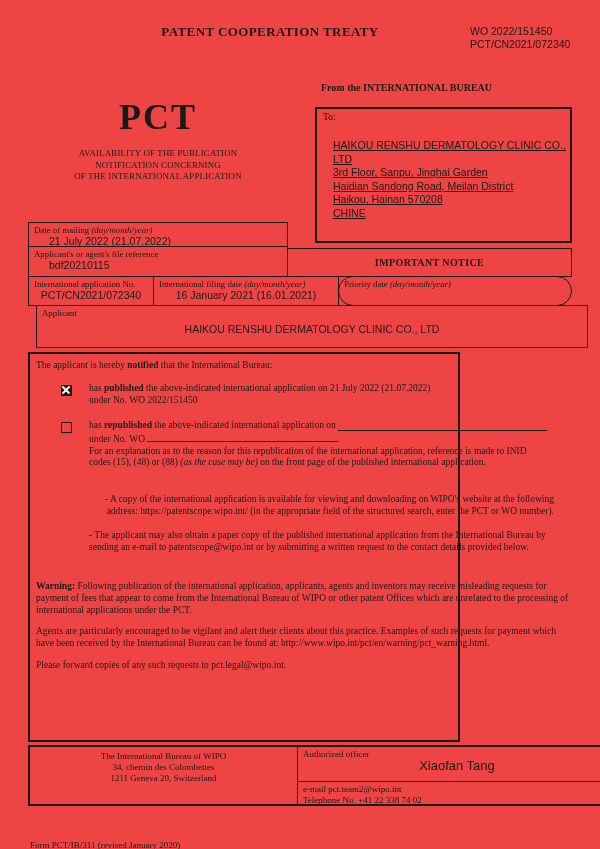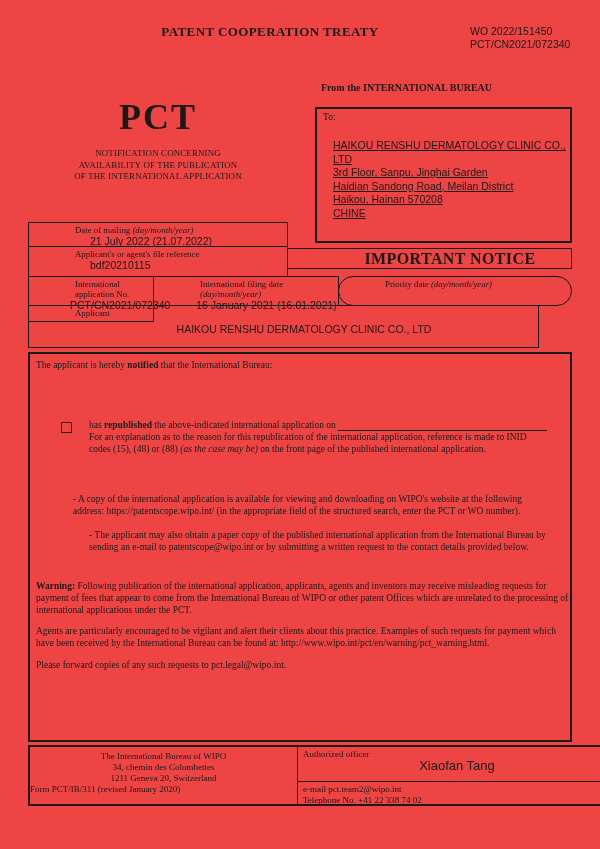--- a/index.html
+++ b/index.html
@@ -24,91 +24,91 @@
     font-size:8.8px; line-height:11.5px; letter-spacing:0.2px; }
 
   
   .to-box { position:absolute; left:315px; top:107px; width:257px; height:136px;
     border:2px solid #1a1a1a; box-sizing:border-box; }
   .to-label { position:absolute; left:6px; top:3px; font-size:9.5px; }
   .address { position:absolute; left:16px; top:30px;
     font-family:"Liberation Sans", sans-serif; font-size:10.5px; line-height:13.5px;text-decoration:underline; }
 
   
-  .field-box { position:absolute; border:1.5px solid #1a1a1a; box-sizing:border-box;padding-left:41px; }
+  .field-box { position:absolute; border:1.5px solid #1a1a1a; box-sizing:border-box; }
   .fb-label { font-size:8.8px; padding:2px 0 0 5px; }
   .fb-label i { font-style:italic; }
   .fb-value { font-family:"Liberation Sans", sans-serif; font-size:10.5px; padding-left:20px; }
   .fb-value.centered { padding-left:0; text-align:center; }
   .date-box    { left:28px; top:222px; width:260px; height:25px; }
   .fileref-box { left:28px; top:246px; width:260px; height:31px; }
-  .notice-box  { left:287px; top:248px; width:285px; height:21px;
+  .notice-box  { left:287px; top:248px; width:285px; height:29px;
     display:flex; align-items:center; justify-content:center;
-    font-weight:bold; font-size:16px; letter-spacing:0.4px; }
-  .cell1 { left:28px;  top:276px; width:126px; height:46px; }
+    font-weight:bold; font-size:10px; letter-spacing:0.4px; }
+  .cell1 { left:28px;  top:276px; width:126px; height:30px; }
   .cell2 { left:153px; top:276px; width:186px; height:30px; }
   .cell3 { left:338px; top:276px; width:234px; height:30px;border-radius:15px; }
-  .applicant-row { left:28px; top:305px; width:511px; height:43px; }
+  .applicant-row { left:36px; top:305px; width:552px; height:43px; }
   .applicant-row .fb-value { margin-top:5px; }
 
   
-  .main-box { position:absolute; left:28px; top:352px; width:544px; height:390px;
+  .main-box { position:absolute; left:28px; top:352px; width:432px; height:390px;
     border:2px solid #1a1a1a; box-sizing:border-box; font-size:9.5px; line-height:11.8px; }
   .mb-intro { position:absolute; left:6px; top:6px; }
   .item { position:absolute; }
   .checkbox { position:absolute; left:0; top:2px; width:11px; height:11px;
     border:1.6px solid #1a1a1a; box-sizing:border-box; }
   .checkbox.checked { background:#1a1a1a; }
   .checkbox.checked::before, .checkbox.checked::after {
     content:""; position:absolute; left:-1px; top:3.2px; width:10px; height:1.6px;
     background:#ffffff; }
   .checkbox.checked::before { transform:rotate(45deg); }
   .checkbox.checked::after  { transform:rotate(-45deg); }
   .itext { margin-left:28px; }
   .item-published   { left:31px; top:29px; width:490px; }
   .item-republished { left:31px; top:66px; width:486px; }
   .flexline { display:flex; white-space:pre; }
   .blank-fill { flex:1; border-bottom:1px solid #1a1a1a; margin-bottom:1px; }
   .blank-wo { display:inline-block; width:192px; border-bottom:1px solid #1a1a1a; height:9px; }
   .para { position:absolute; }
-  .copy-para    { left:43px; top:140px; width:472px; }
+  .copy-para    { left:52px; top:140px; width:472px;text-align:right; }
   .paper-para   { left:59px; top:176px; width:472px; }
   .warning-para { left:6px;  top:227px; width:537px; }
   .agents-para  { left:6px;  top:272px; width:539px; }
   .forward-para { left:6px;  top:306px; width:530px; }
 
   
   .footer-box { position:absolute; left:28px; top:745px; width:590px; height:61px;
     border:2px solid #1a1a1a; box-sizing:border-box; display:flex; }
   .f-left { width:268px; border-right:1.5px solid #1a1a1a; box-sizing:border-box;
     text-align:center; font-size:9px; line-height:11px; padding-top:4px; }
   .f-right { flex:1; position:relative; }
   .ao-label { position:absolute; left:5px; top:2px; font-size:9px; }
   .ao-name { position:absolute; left:0; right:0; top:11px; text-align:center;
     font-family:"Liberation Sans", sans-serif; font-size:13px; }
   .f-contact { position:absolute; left:0; right:0; top:34px; bottom:0;
     border-top:1.5px solid #1a1a1a; padding:2px 0 0 5px; font-size:9px; line-height:11px; }
-  .form-id { position:absolute; left:30px; top:784px; font-size:9px; }
+  .form-id { position:absolute; left:30px; top:840px; font-size:9px; }
 </style>
 </head>
 <body>
 
 <div class="page">
 
   <div class="treaty-title">PATENT COOPERATION TREATY</div>
   <div class="wo-block">
     <div>WO 2022/151450</div>
     <div>PCT/CN2021/072340</div>
   </div>
   <div class="from-line">From the INTERNATIONAL BUREAU</div>
 
   <div class="pct-acronym">PCT</div>
   <div class="subtitle">
+    <div>AVAILABILITY OF THE PUBLICATION</div>
     <div>NOTIFICATION CONCERNING</div>
-    <div>AVAILABILITY OF THE PUBLICATION</div>
     <div>OF THE INTERNATIONAL APPLICATION</div>
   </div>
 
   <div class="to-box">
     <div class="to-label">To:</div>
     <div class="address">
       <div>HAIKOU RENSHU DERMATOLOGY CLINIC CO.,</div>
       <div>LTD</div>
       <div>3rd Floor, Sanpu, Jinghai Garden</div>
       <div>Haidian Sandong Road, Meilan District</div>
@@ -144,25 +144,33 @@
   </div>
 
   <div class="field-box applicant-row">
     <div class="fb-label">Applicant</div>
     <div class="fb-value centered">HAIKOU RENSHU DERMATOLOGY CLINIC CO., LTD</div>
   </div>
 
   <div class="main-box">
     <div class="mb-intro"><span>The applicant is hereby </span><b>notified</b><span> that the International Bureau:</span></div>
 
+    <div class="item item-published">
+      <div class="checkbox checked"></div>
+      <div class="itext">
+        <div><span>has </span><b>published</b><span> the above-indicated international application on 21 July 2022 (21.07.2022)</span></div>
+        <div>under No. WO 2022/151450</div>
+      </div>
+    </div>
 
     <div class="item item-republished">
       <div class="checkbox"></div>
       <div class="itext">
         <div class="flexline"><span>has </span><b>republished</b><span> the above-indicated international application on </span><span class="blank-fill"></span></div>
+        <div><span>under No. WO </span><span class="blank-wo"></span></div>
         <div><span>For an explanation as to the reason for this republication of the international application, reference is made to INID codes (15), (48) or (88) </span><i>(as the case may be)</i><span> on the front page of the published international application.</span></div>
       </div>
     </div>
 
     <div class="para copy-para">- A copy of the international application is available for viewing and downloading on WIPO's website at the following address: https://patentscope.wipo.int/ (in the appropriate field of the structured search, enter the PCT or WO number).</div>
     <div class="para paper-para">- The applicant may also obtain a paper copy of the published international application from the International Bureau by sending an e-mail to patentscope@wipo.int or by submitting a written request to the contact details provided below.</div>
 
     <div class="para warning-para"><b>Warning:</b><span> Following publication of the international application, applicants, agents and inventors may receive misleading requests for payment of fees that appear to come from the International Bureau of WIPO or other patent Offices which are unrelated to the processing of international applications under the PCT.</span></div>
     <div class="para agents-para">Agents are particularly encouraged to be vigilant and alert their clients about this practice. Examples of such requests for payment which have been received by the International Bureau can be found at: http://www.wipo.int/pct/en/warning/pct_warning.html.</div>
     <div class="para forward-para">Please forward copies of any such requests to pct.legal@wipo.int.</div>

